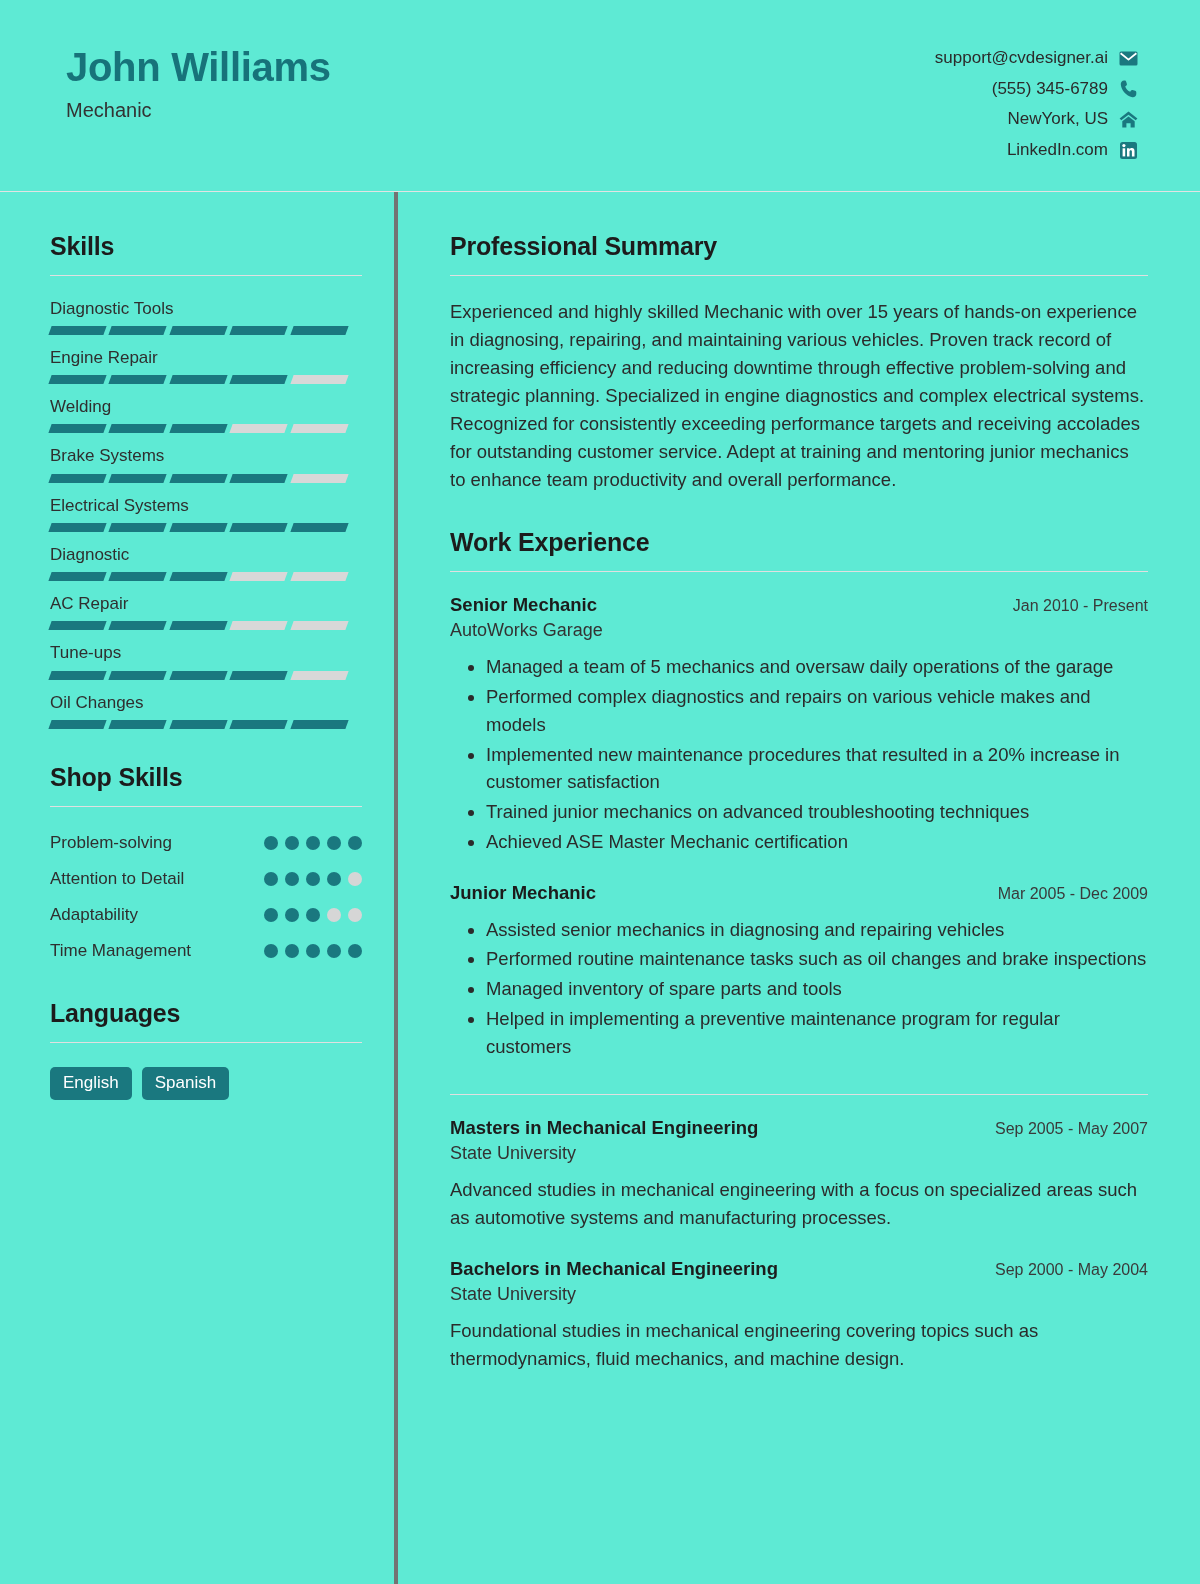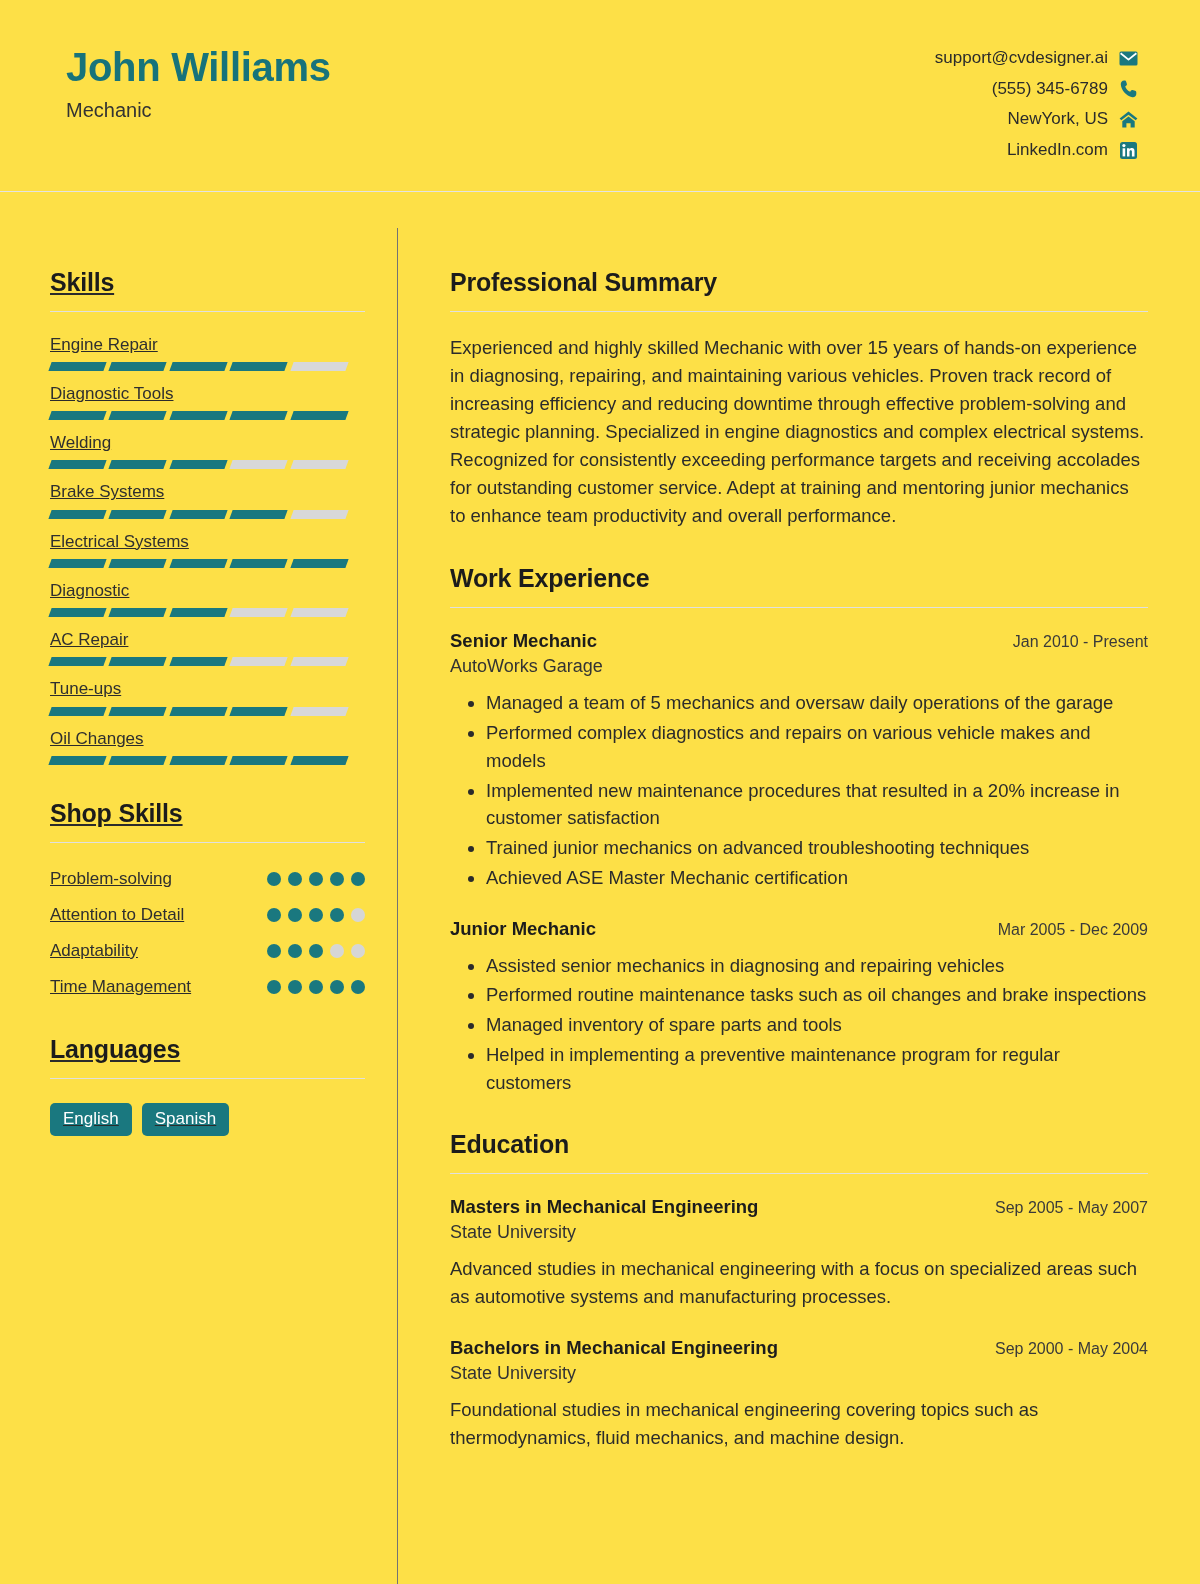--- a/index.html
+++ b/index.html
@@ -13,24 +13,23 @@
   body {
     font-family: "Liberation Sans", sans-serif;
     color: #2b2b2b;
     -webkit-font-smoothing: antialiased;
   }
 
   .page {
     width: 1200px;
     height: 1584px;
     position: relative;
-    background: #fde047;
+    background: #5eead4;
     display: flex;
     flex-direction: column;
-    gap: 36px;
   }
 
   
   .header {
     display: flex;
     align-items: flex-start;
     justify-content: space-between;
     padding: 40px 62px 28px 66px;
     border-bottom: 1px solid #e3e3e3;
     min-height: 189px;
@@ -85,22 +84,21 @@
   .columns {
     display: flex;
     flex: 1 1 auto;
     align-items: stretch;
   }
 
   .left-col {
     width: 398px;
     flex: 0 0 398px;
     padding: 40px 32px 30px 50px;
-    border-right: 1px solid #737373;
-    text-decoration: underline;
+    border-right: 4px solid #737373;
   }
 
   .right-col {
     flex: 1 1 auto;
     padding: 40px 52px 30px 52px;
   }
 
   
   .sec-title {
     font-size: 25px;
@@ -316,37 +314,37 @@
 
   <div class="columns">
 
     <div class="left-col">
 
       <div class="sec">
         <div class="sec-title">Skills</div>
         <div class="sec-rule"></div>
         <div class="skill-list" id="skill-list">
             <div class="skill-item">
+              <div class="skill-name">Diagnostic Tools</div>
+              <div class="skill-bar">
+                <span class="seg on"></span>
+                <span class="seg on"></span>
+                <span class="seg on"></span>
+                <span class="seg on"></span>
+                <span class="seg on"></span>
+              </div>
+            </div>
+            <div class="skill-item">
               <div class="skill-name">Engine Repair</div>
               <div class="skill-bar">
                 <span class="seg on"></span>
                 <span class="seg on"></span>
                 <span class="seg on"></span>
                 <span class="seg on"></span>
                 <span class="seg"></span>
-              </div>
-            </div>
-            <div class="skill-item">
-              <div class="skill-name">Diagnostic Tools</div>
-              <div class="skill-bar">
-                <span class="seg on"></span>
-                <span class="seg on"></span>
-                <span class="seg on"></span>
-                <span class="seg on"></span>
-                <span class="seg on"></span>
               </div>
             </div>
             <div class="skill-item">
               <div class="skill-name">Welding</div>
               <div class="skill-bar">
                 <span class="seg on"></span>
                 <span class="seg on"></span>
                 <span class="seg on"></span>
                 <span class="seg"></span>
                 <span class="seg"></span>
@@ -508,21 +506,20 @@
                 <li>Assisted senior mechanics in diagnosing and repairing vehicles</li>
                 <li>Performed routine maintenance tasks such as oil changes and brake inspections</li>
                 <li>Managed inventory of spare parts and tools</li>
                 <li>Helped in implementing a preventive maintenance program for regular customers</li>
               </ul>
             </div>
           </div>
       </div>
 
       <div class="sec">
-        <div class="sec-title">Education</div>
         <div class="sec-rule"></div>
         <div id="edu-list">
             <div class="entry">
               <div class="entry-head">
                 <div class="entry-role">Masters in Mechanical Engineering</div>
                 <div class="entry-date">Sep 2005 - May 2007</div>
               </div>
               <div class="entry-org">State University</div>
               <p class="entry-desc">Advanced studies in mechanical engineering with a focus on specialized areas such as automotive systems and manufacturing processes.</p>
             </div>

